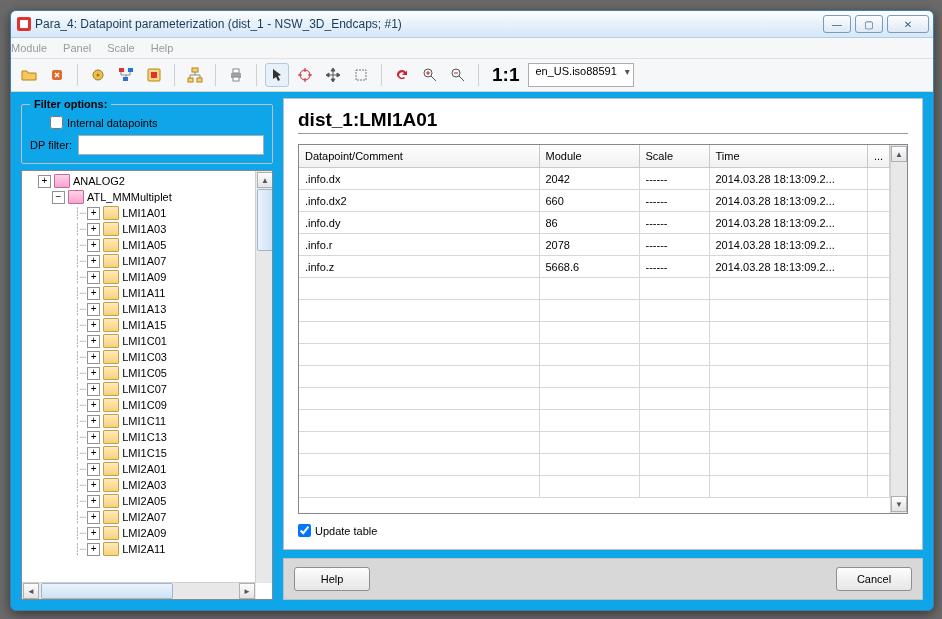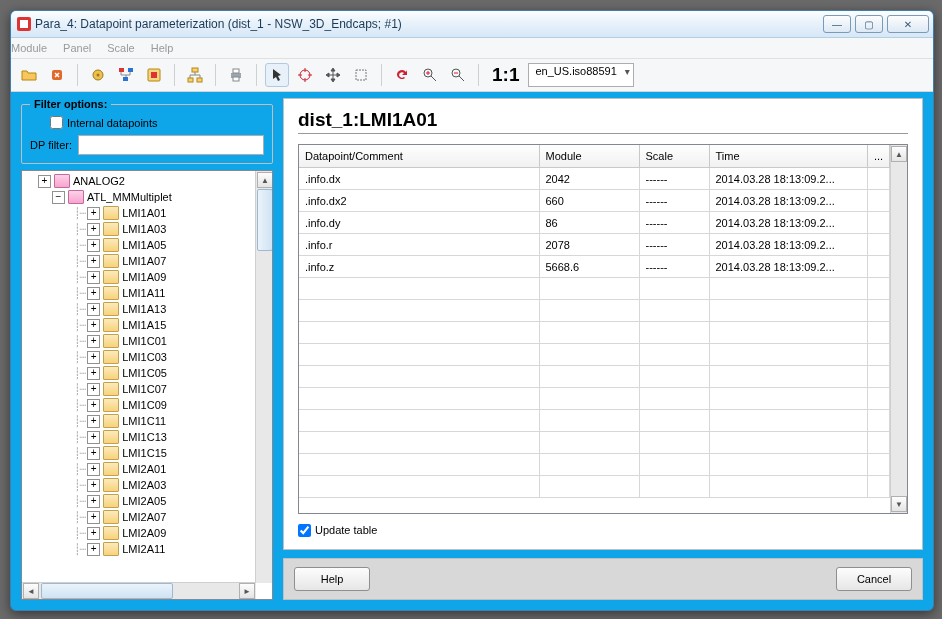--- a/index.html
+++ b/index.html
@@ -55,21 +55,21 @@
   .grid-wrap{flex:1;border:1px solid #828790;position:relative;display:flex;min-height:0;}
   table.grid{border-collapse:collapse;width:100%;table-layout:fixed;font-size:11px;color:#000;}
   table.grid th{background:linear-gradient(#fefefe,#f1f1f1);border:1px solid #c9c9c9;border-top:none;text-align:left;font-weight:normal;padding:2px 6px;height:18px;}
   table.grid th:first-child{border-left:none;}
   table.grid td{border:1px solid #d7d7d7;padding:2px 6px;height:17px;overflow:hidden;text-overflow:ellipsis;white-space:nowrap;}
   table.grid td:first-child{border-left:none;}
   table.grid tr.empty td{color:transparent;}
   .grid-scroll{flex:1;overflow:hidden;}
   .grid-vscroll{width:16px;background:#e8e8e8;border-left:1px solid #cfcfcf;display:flex;flex-direction:column;align-items:center;}
   .grid-vscroll .spacer{flex:1;}
-  .update-row{margin-top:10px;display:flex;align-items:flex-start;gap:4px;}
+  .update-row{margin-top:10px;display:flex;align-items:center;gap:4px;}
   .update-row input{margin:0;}
   .btnbar{height:40px;background:#d8d8d8;border:1px solid #bfbfbf;margin-top:8px;display:flex;align-items:center;padding:0 10px;}
   .btnbar .spacer{flex:1;}
   .btn{min-width:74px;height:22px;border:1px solid #8e8f8f;background:linear-gradient(#fdfdfd,#e6e6e6);border-radius:3px;font-size:11px;color:#000;display:flex;align-items:center;justify-content:center;}
   svg.ticon-svg{width:16px;height:16px;}
 </style>
 </head>
 <body>
 
 <div class="outer">

